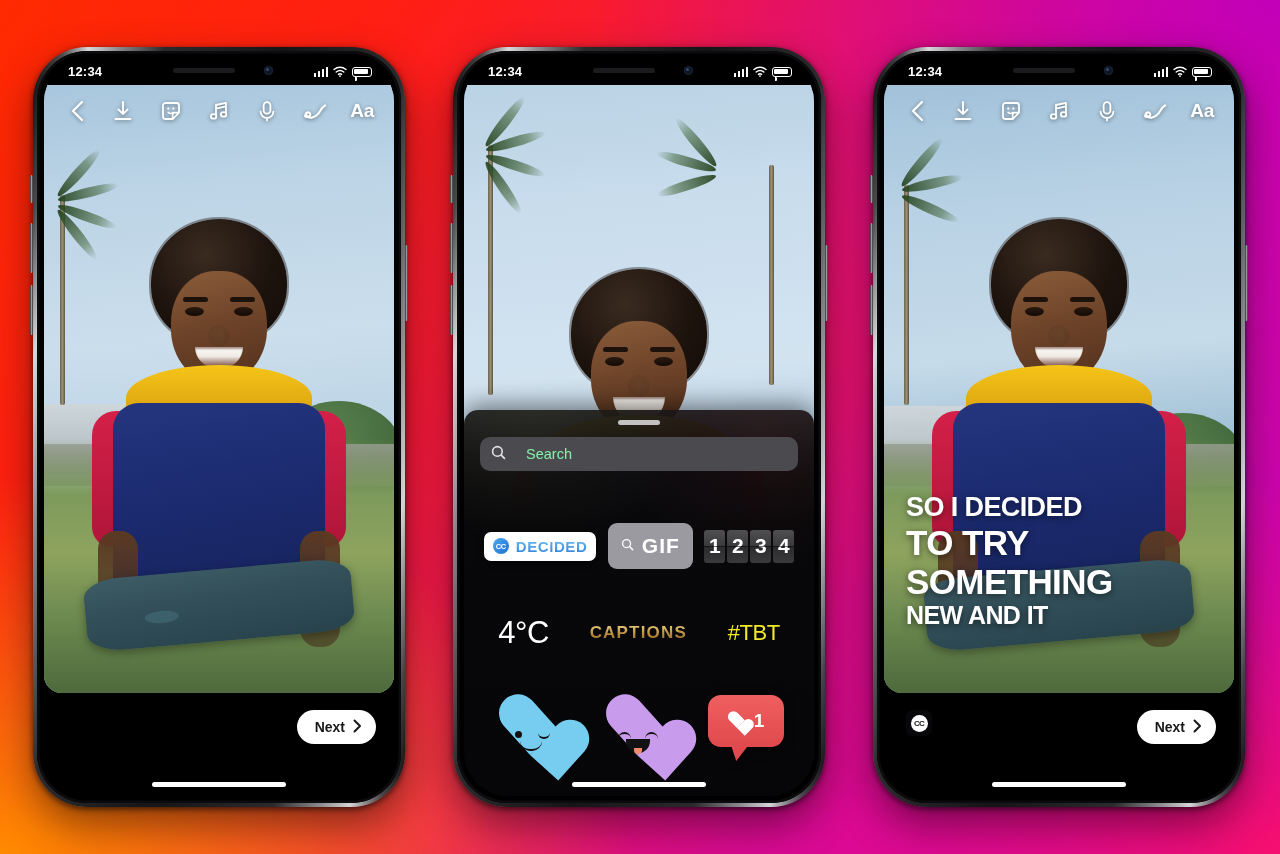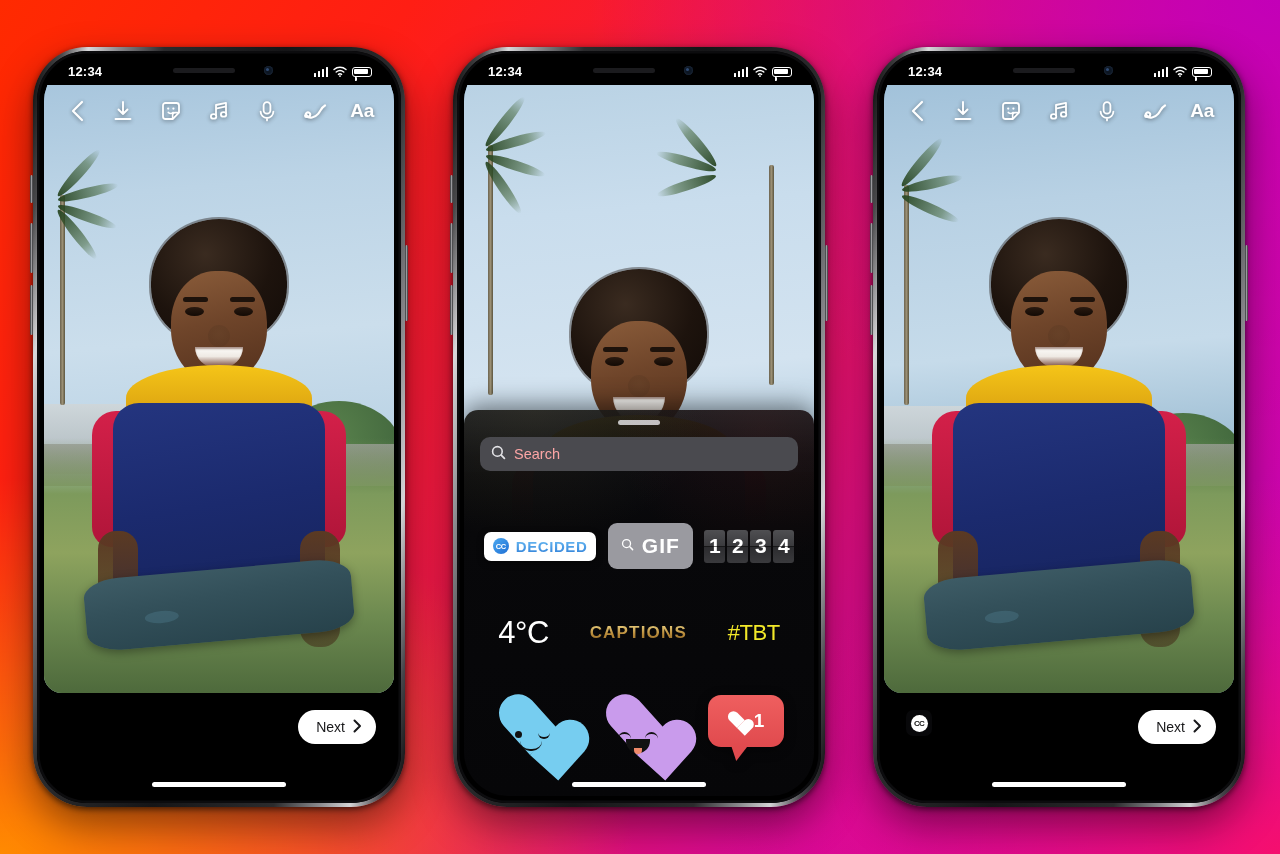--- a/index.html
+++ b/index.html
@@ -147,21 +147,21 @@
   .tbi { width:26px; height:26px; display:flex; align-items:center; justify-content:center;
     color:#fff; filter:drop-shadow(0 1px 2px rgba(0,0,0,.45)); }
   .aa { font-size:19px; font-weight:700; color:#fff; letter-spacing:-.3px;
     filter:drop-shadow(0 1px 2px rgba(0,0,0,.45)); }
 
   
   .next-btn {
     position:absolute; right:18px; bottom:52px; z-index:22;
     background:#fff; border-radius:22px; height:34px; padding:0 14px 0 18px;
     display:flex; align-items:center; gap:8px;
-    font-size:14px; font-weight:400; color:#18181a;
+    font-size:14px; font-weight:700; color:#18181a;
     box-shadow:0 2px 8px rgba(0,0,0,.35);
   }
 
   
   .home-ind { position:absolute; bottom:9px; left:50%; transform:translateX(-50%);
     width:134px; height:5px; border-radius:3px; background:#fff; z-index:24; }
 
   
   .tray {
     position:absolute; left:0; right:0; bottom:0; top:352px; z-index:21;
@@ -172,21 +172,21 @@
   }
   .tray::before { content:""; position:absolute; left:0; right:0; top:0; height:190px;
     background:radial-gradient(ellipse 70% 100% at 20% 0%, rgba(120,110,60,.14), transparent 70%),
                radial-gradient(ellipse 60% 100% at 85% 10%, rgba(150,40,40,.12), transparent 70%);
     pointer-events:none; }
   .grabber { width:42px; height:5px; border-radius:3px; background:#c9c9cd; margin:0 auto 12px; }
   .searchbar {
     margin:0 16px; height:34px; border-radius:10px; background:#4a4a4f;
     display:flex; align-items:center; gap:8px; padding:0 11px; position:relative; z-index:2;
   }
-  .search-text { color:#fca5a5; font-size:14.5px; }
+  .search-text { color:#86efac; font-size:14.5px;margin-left:12px; }
 
   .st-row { display:flex; align-items:center; justify-content:space-around;
     padding:0 14px; position:relative; z-index:2; }
   .st-row.r1 { margin-top:52px; }
   .st-row.r2 { margin-top:46px; }
   .st-row.r3 { margin-top:44px; }
 
   .captions-pill {
     background:#fff; border-radius:7px; height:29px; padding:0 9px;
     display:flex; align-items:center; gap:7px;
@@ -576,20 +576,26 @@
           <div class="hood"></div>
           <div class="sleeve l"></div>
           <div class="sleeve r"></div>
           <div class="torso"></div>
           <div class="arm l"></div>
           <div class="arm r"></div>
           <div class="board"></div>
         </div>
       </div>
 
+      <div class="cap-overlay">
+        <div class="cap-line cap-l1">SO I DECIDED</div>
+        <div class="cap-line cap-l2">TO TRY</div>
+        <div class="cap-line cap-l3">SOMETHING</div>
+        <div class="cap-line cap-l4">NEW AND IT</div>
+      </div>
       <div class="cc-badge">
         <span class="circ">CC</span>
       </div>
 
       <div class="toolbar">
         <div class="tb-back">
           <span class="tbi">
             <svg width="15" height="22" viewBox="0 0 15 22" fill="none">
                 <path d="M12 2L3 11l9 9" stroke="#fff" stroke-width="2.2" stroke-linecap="round" stroke-linejoin="round"></path>
               </svg>

